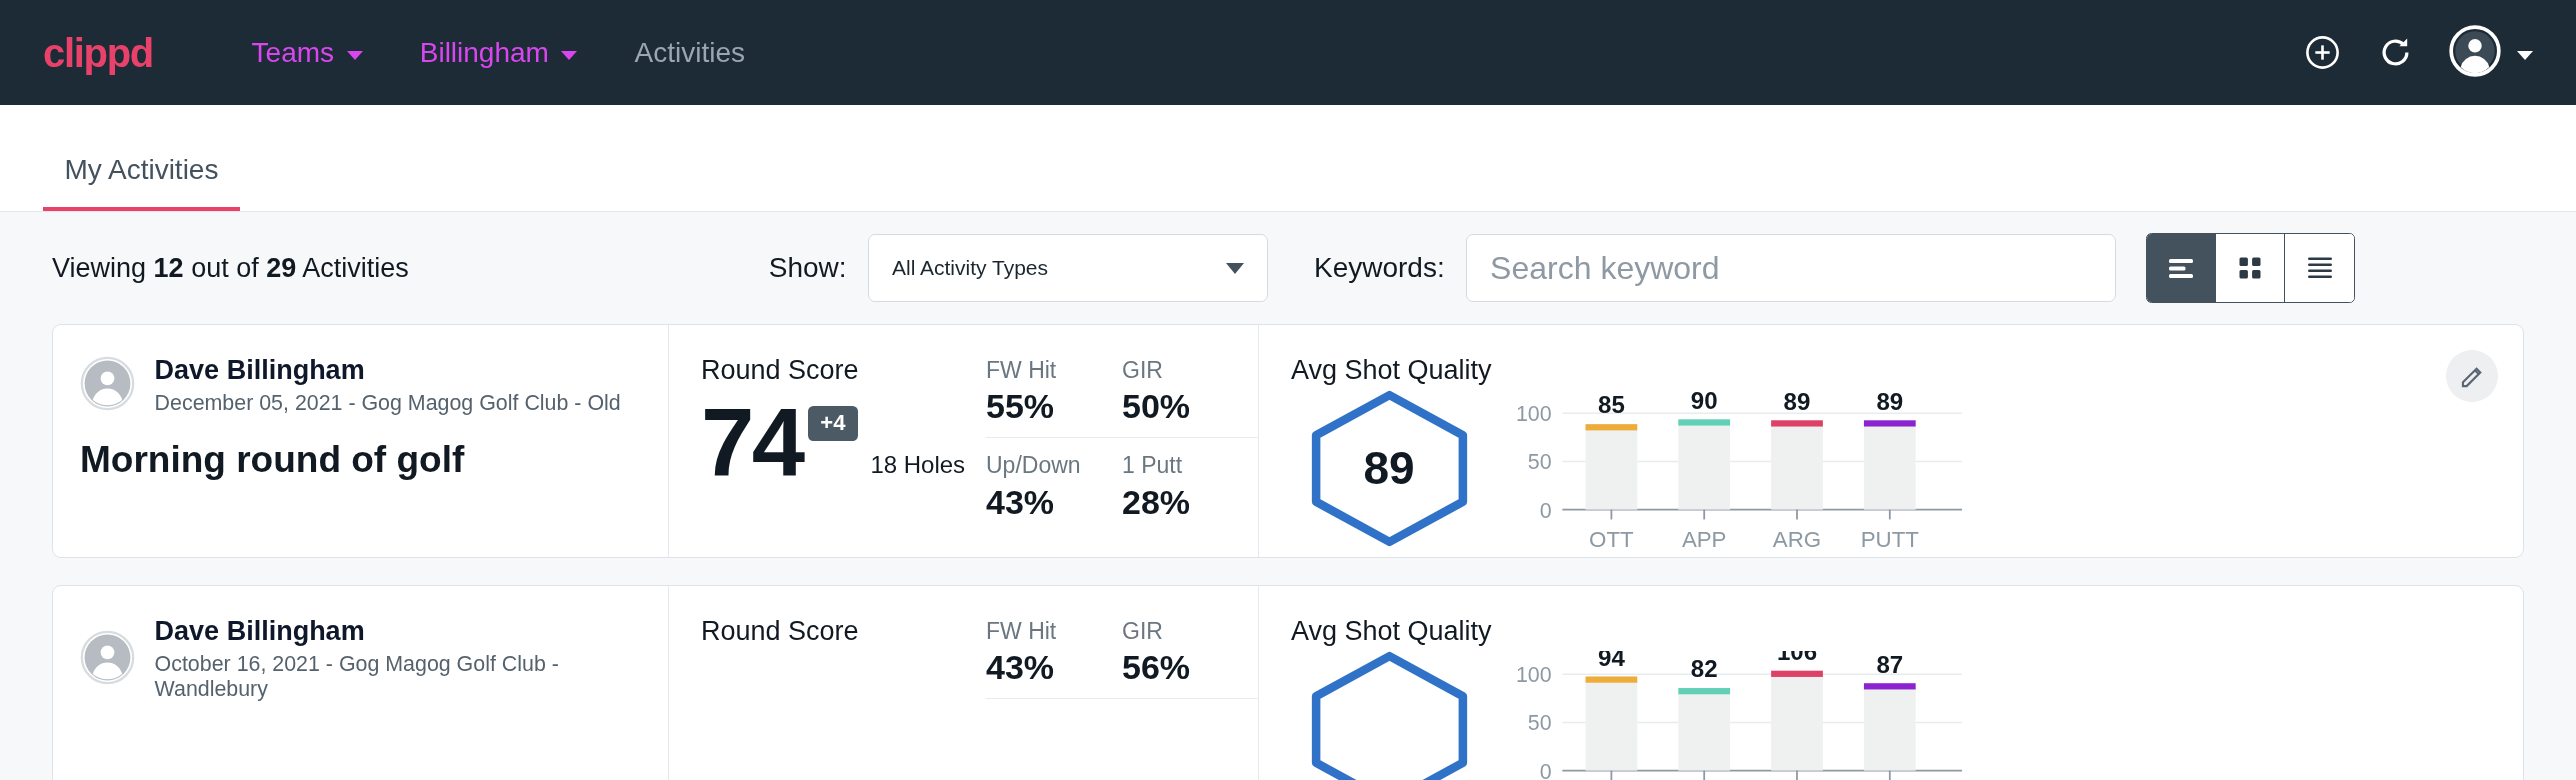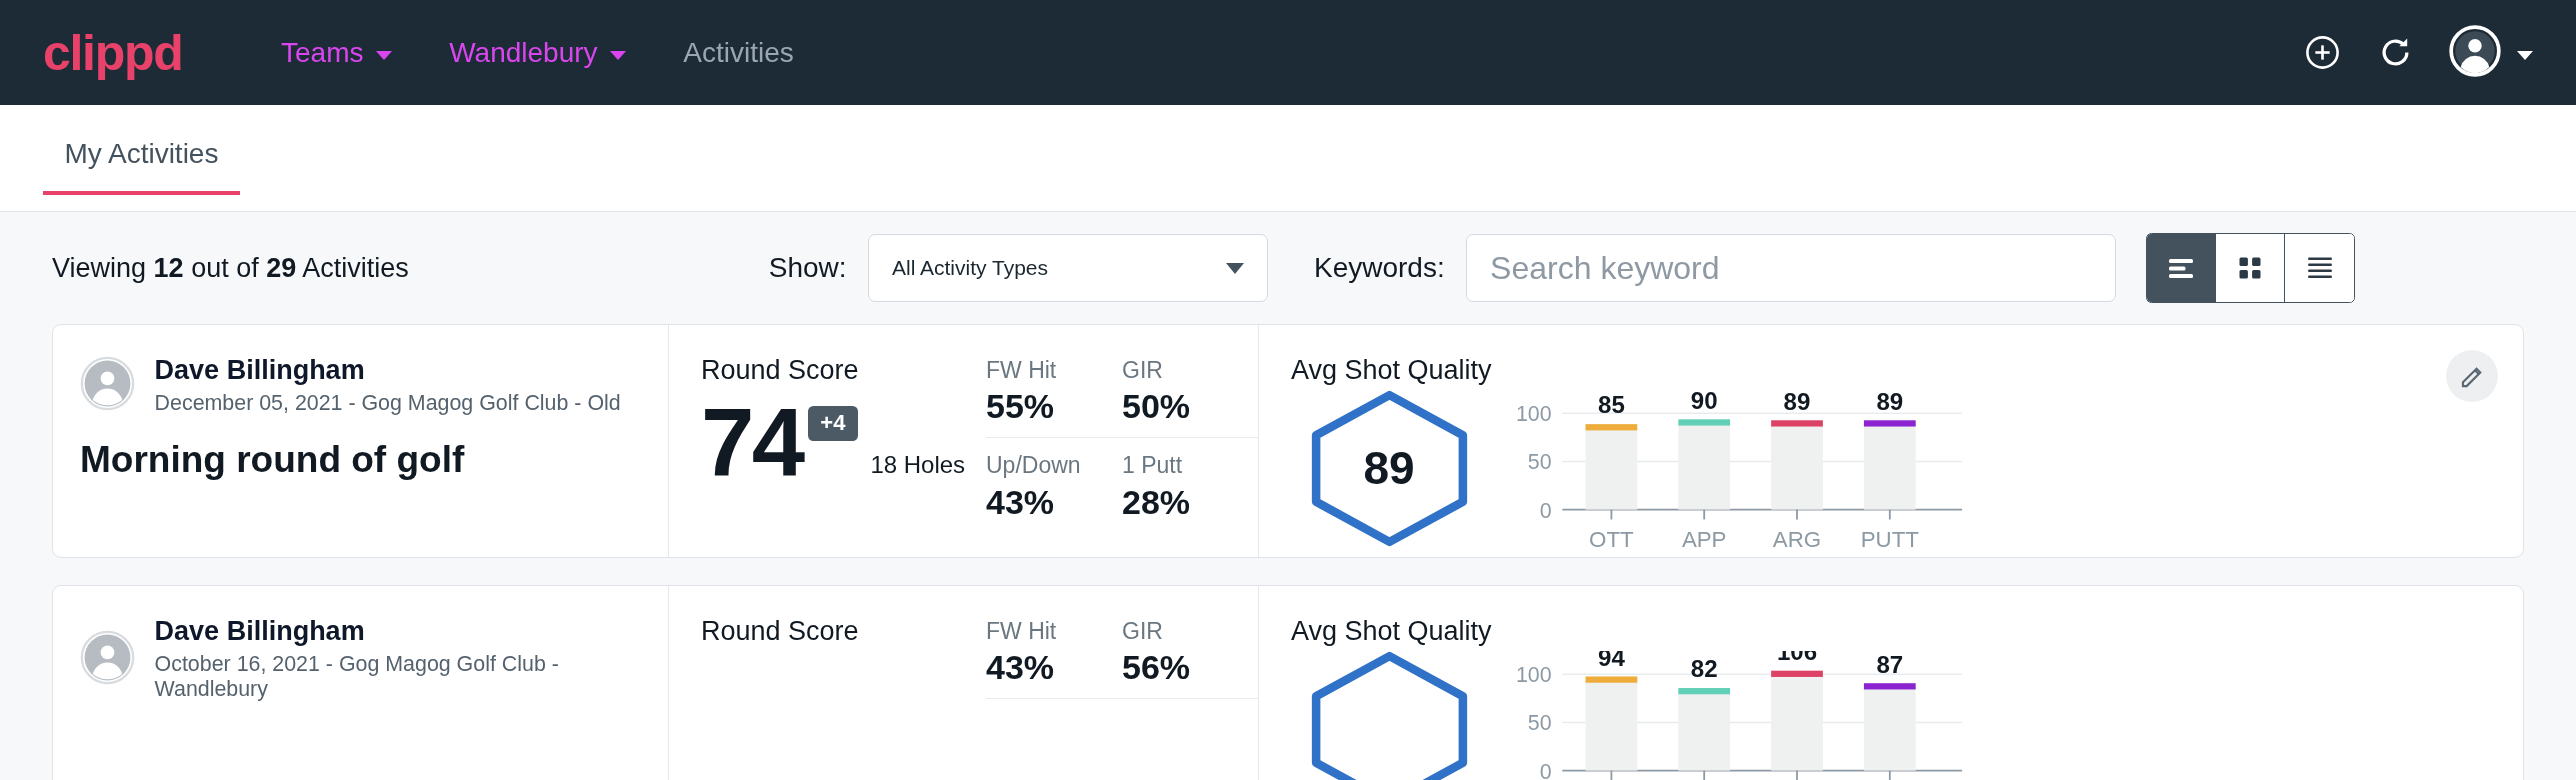--- a/index.html
+++ b/index.html
@@ -13,21 +13,21 @@
   
   .topnav {
     height: 105px;
     background: #1d2b36;
     display: flex;
     align-items: center;
     padding: 0 43px;
     position: relative;
   }
   .logo {
-    font-size: 50px;
+    font-size: 40px;
     font-weight: 700;
     color: #e8416a;
     letter-spacing: -1.3px;
     margin-right: 70px;
     line-height: 1;
   }
   .navitems { display: flex; align-items: center; gap: 0px; }
   .navitem {
     display: flex; align-items: center; gap: 12.5px;
     color: #d946ef;
@@ -53,21 +53,21 @@
   }
   .icobtn { cursor: pointer; display: flex; align-items: center; }
   .avatarwrap { display: flex; align-items: center; gap: 16px; cursor: pointer; }
 
   
   .tabbar {
     height: 107px;
     background: #ffffff;
     display: flex;
     align-items: flex-end;
-    padding: 16px 43px;
+    padding: 0 43px;
     border-bottom: 0.9px solid #e3e6ea;
   }
   .tab {
     font-size: 28px;
     color: #44525e;
     padding: 0 21.4px 21.4px 21.4px;
     border-bottom: 4.5px solid #e8416a;
     cursor: pointer;
   }
 
@@ -208,21 +208,21 @@
 
 <div class="topnav">
   <div class="logo">clippd</div>
 
   <div class="navitems">
     <div class="navitem">
       <span>Teams</span>
       <span class="chev"></span>
     </div>
     <div class="navitem">
-      <span>Wandlebury</span>
+      <span>Billingham</span>
       <span class="chev"></span>
     </div>
     <div class="navitem muted">
       <span>Activities</span>
     </div>
   </div>
 
   <div class="navright">
     <div class="icobtn">
       <svg width="39" height="39" viewBox="0 0 24 24" fill="none" stroke="#ffffff" stroke-width="1.6">

